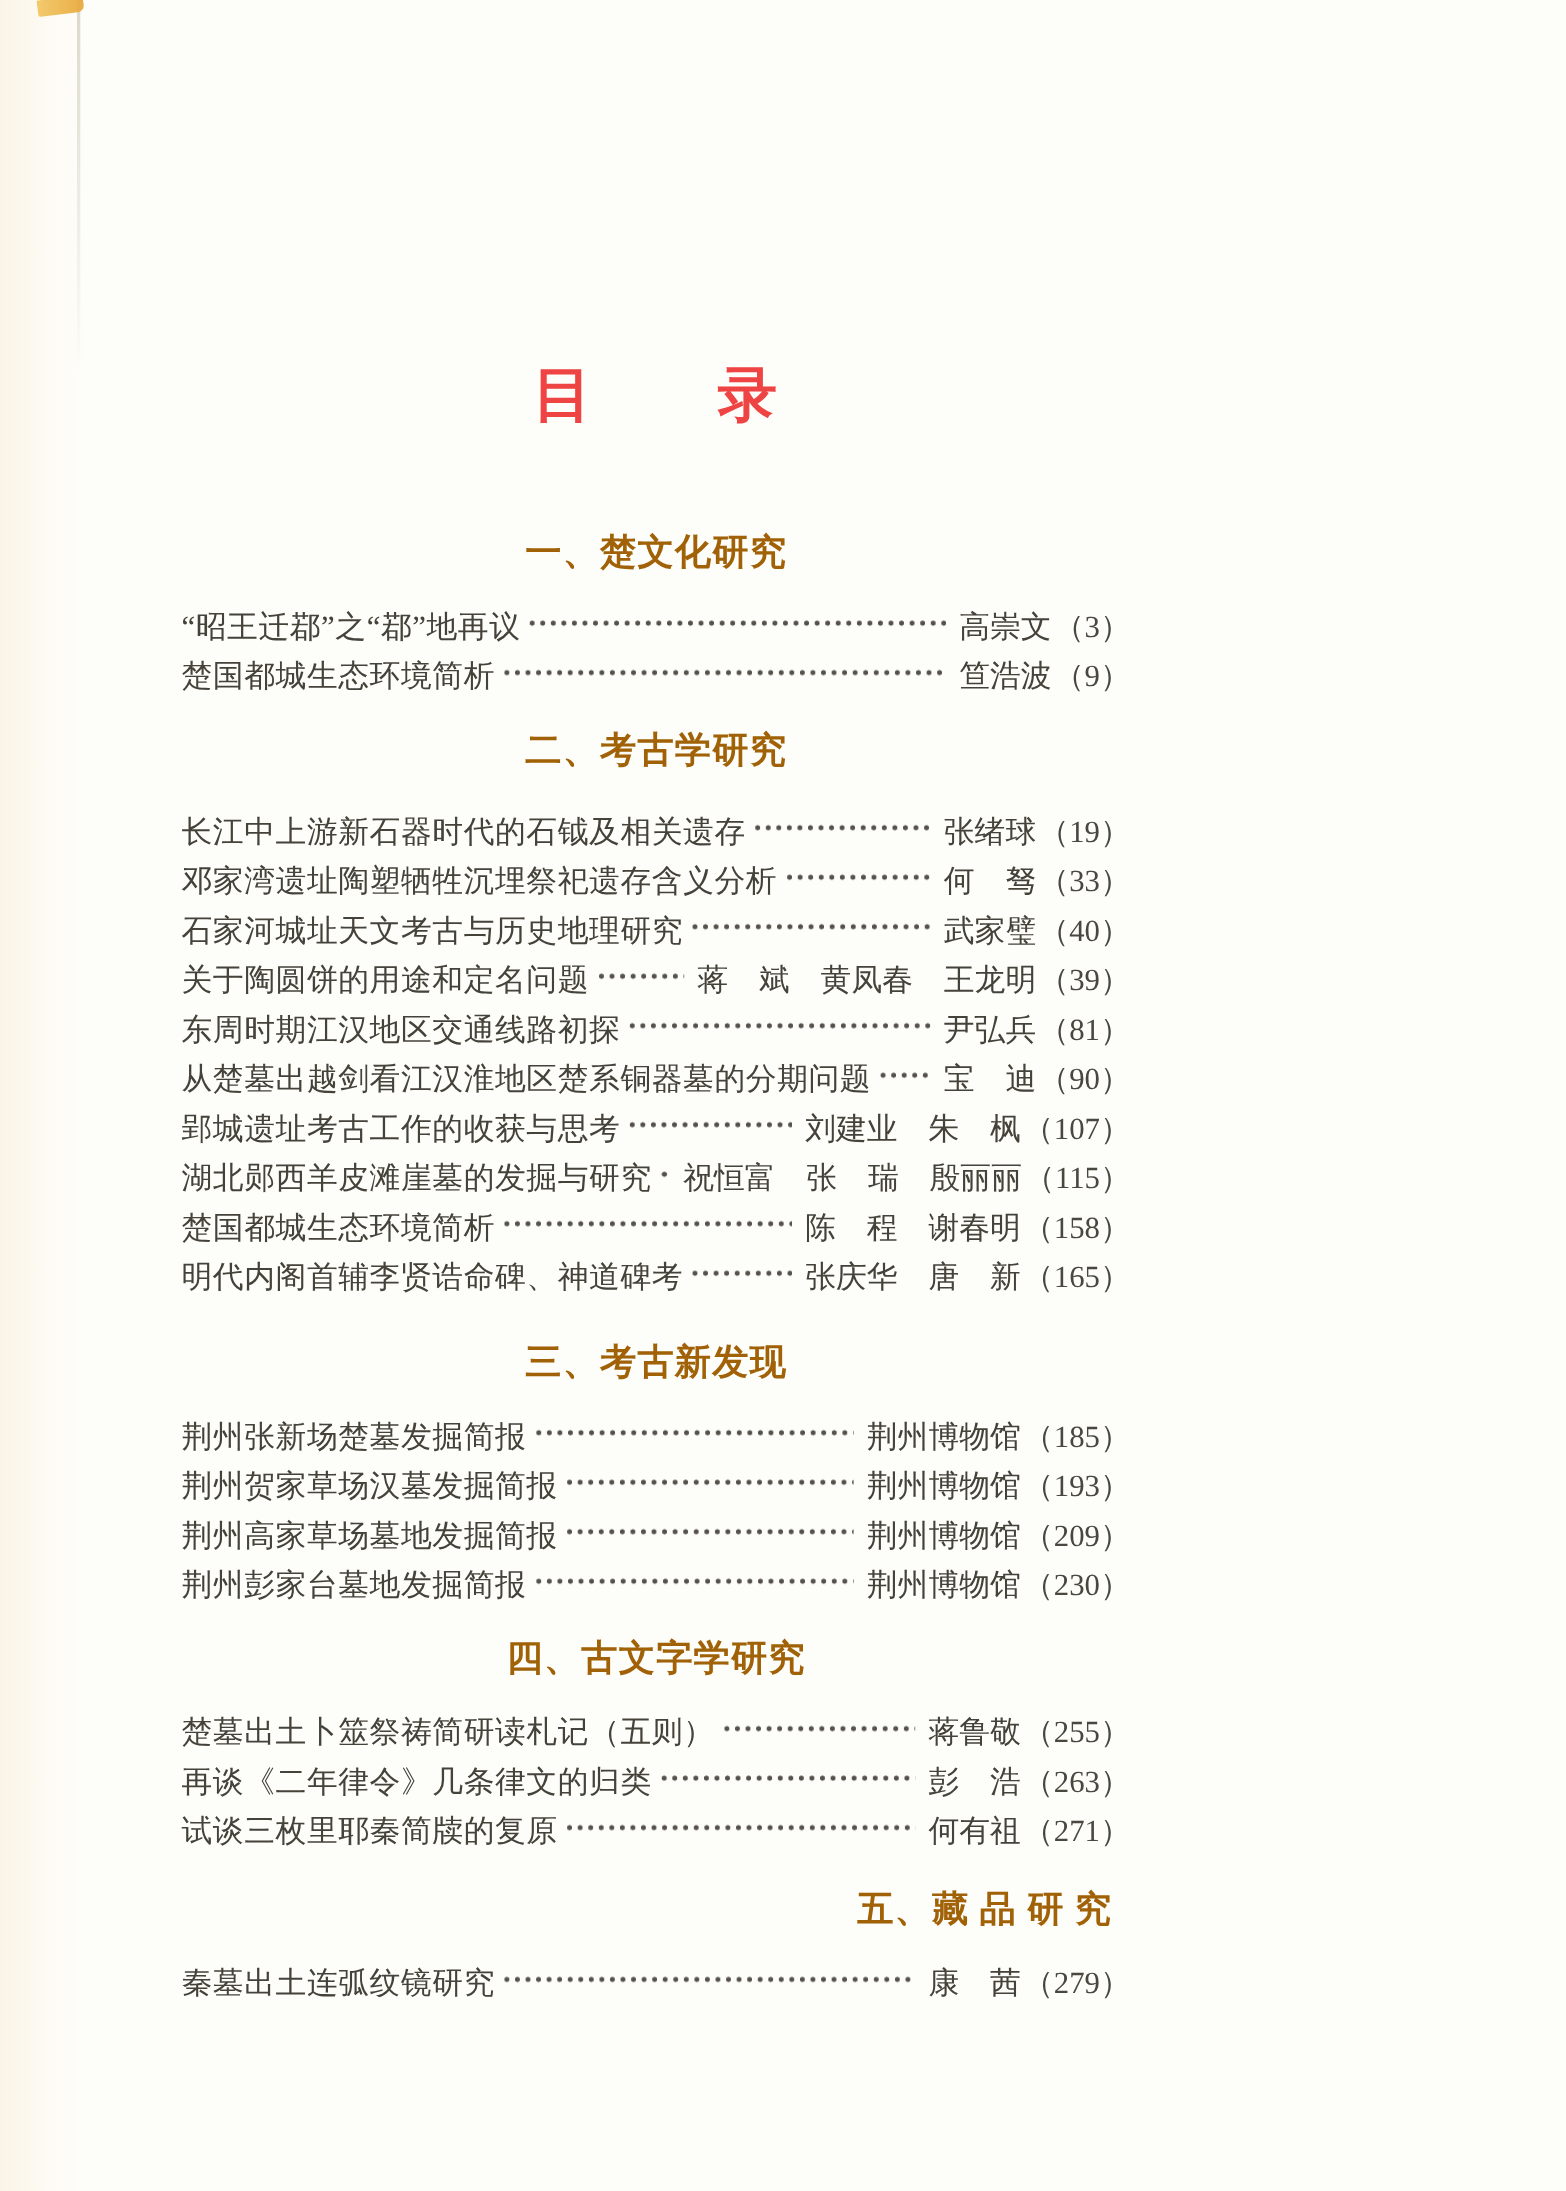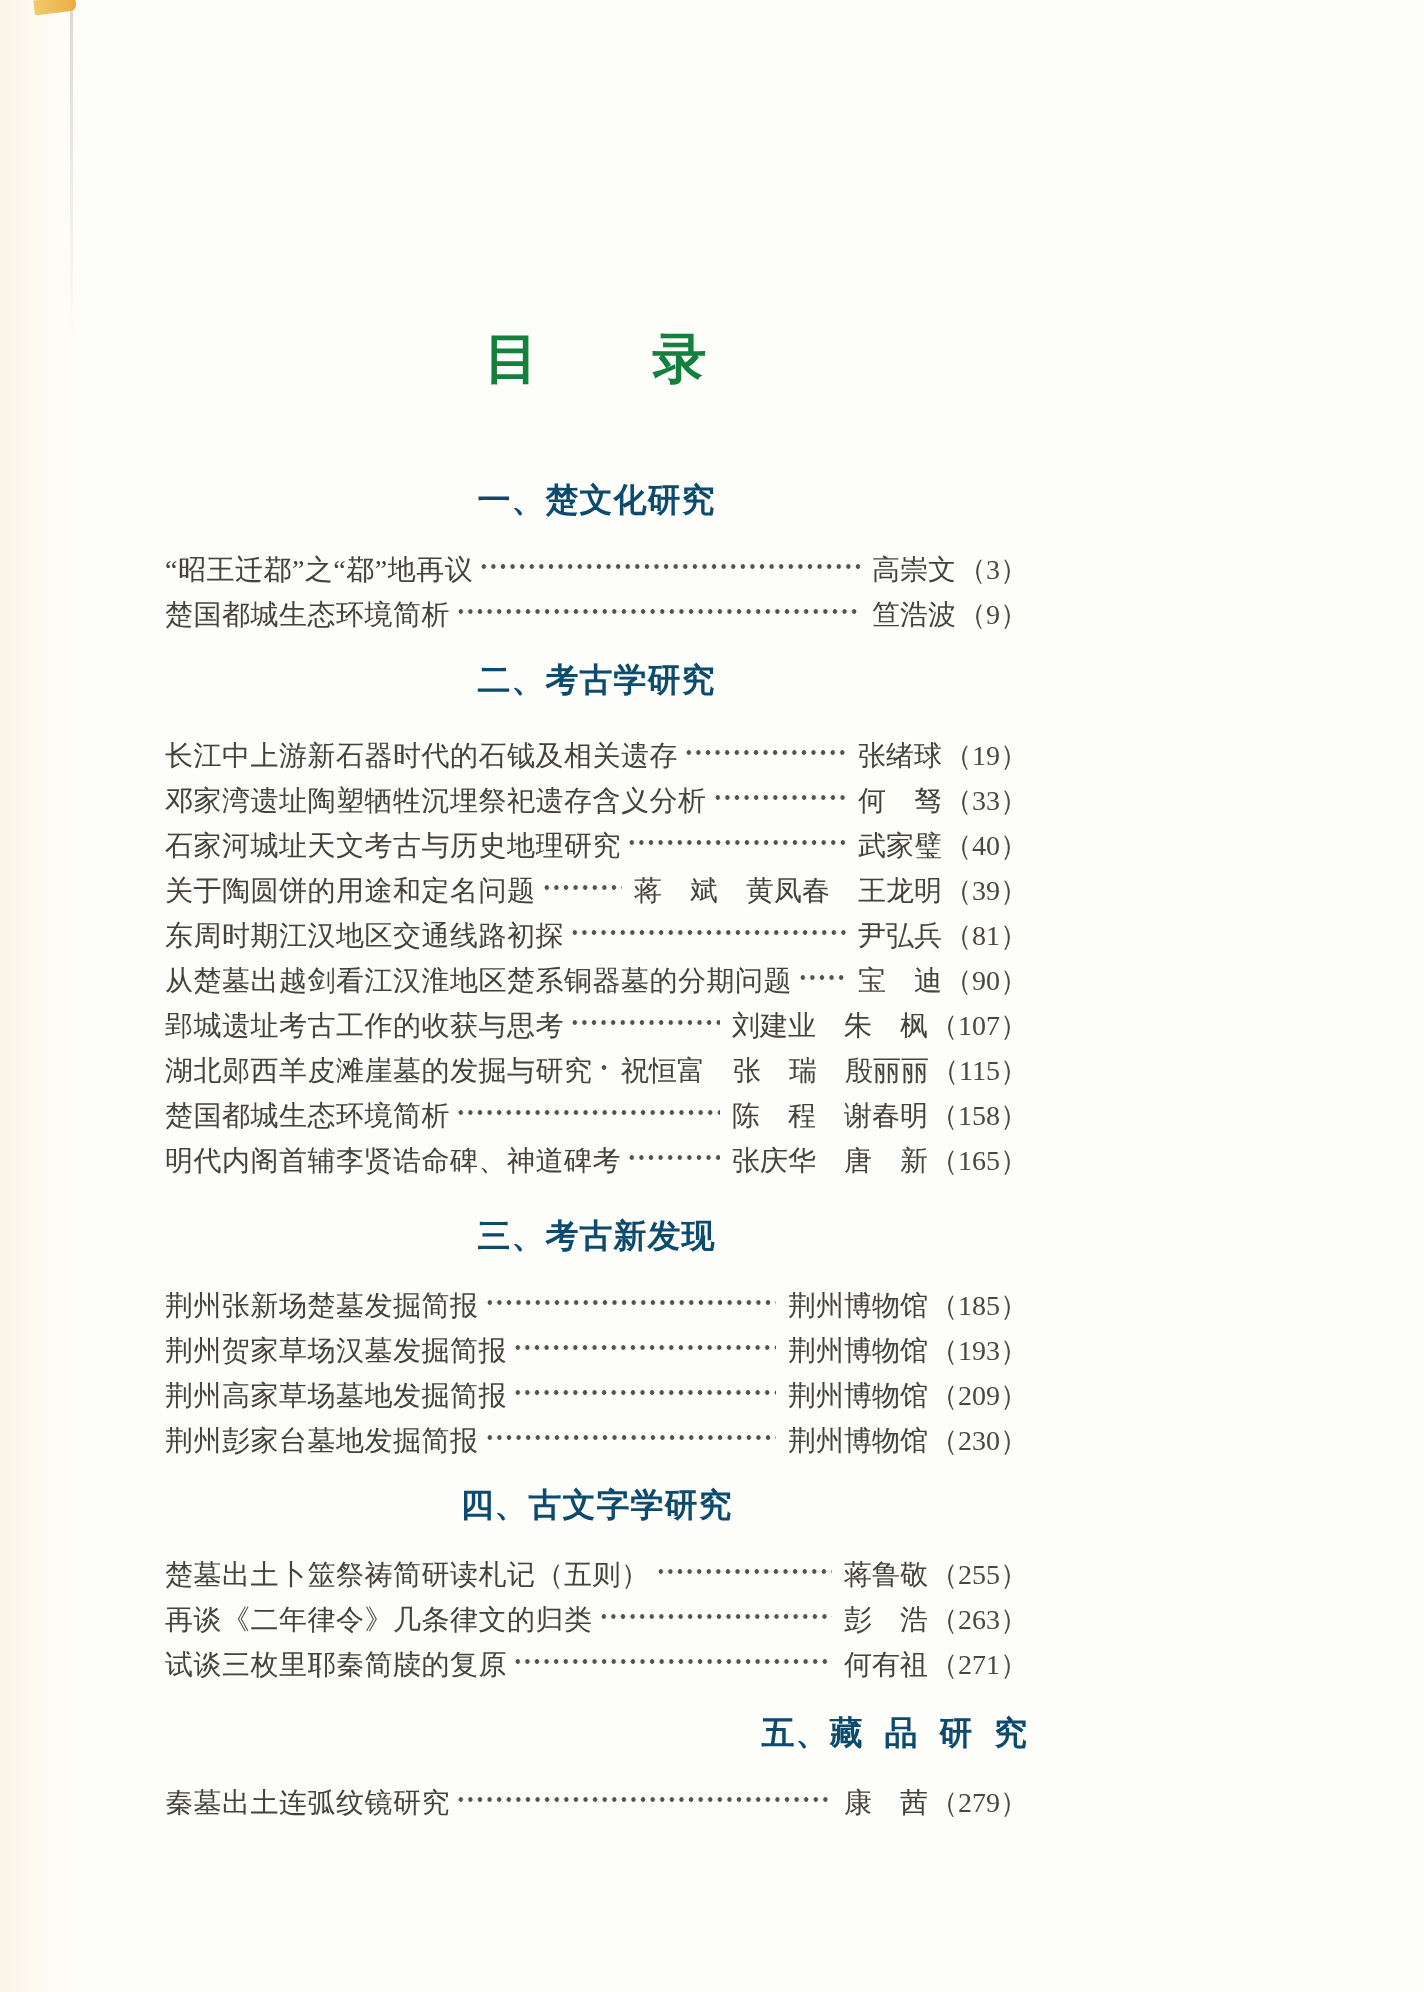--- a/index.html
+++ b/index.html
@@ -44,31 +44,31 @@
     left: 165px; top: 0;
     width: 863px;
     padding-top: 332px;
   }
   .doc-title {
     margin: 0;
     font-size: 54px;
     line-height: 54px;
     font-weight: 700;
     text-align: center;
-    color: #15803d;
+    color: #ef4444;
     letter-spacing: 2px;
   }
   .section-heading {
-    margin: 0;
-    font-family: Liberation Mono, monospace;
+    margin: 17px;
+    font-family: Liberation Serif, serif;
     font-size: 33px;
     line-height: 34px;
     font-weight: 700;
     text-align: center;
-    color: #0c4a6e;
+    color: #a16207;
     letter-spacing: 1px;
   }
   .mt-s1 { margin-top: 100px; }
   .mt-s2 { margin-top: 32px; text-align: center; }
   .mt-s3 { margin-top: 42px; }
   .mt-s4 { margin-top: 31px; }
   .mt-s5 { margin-top: 35px; text-align: right; }
   .entries { margin-top: 24px; }
   .entries-s2 { margin-top: 30px; }
   .entry {

